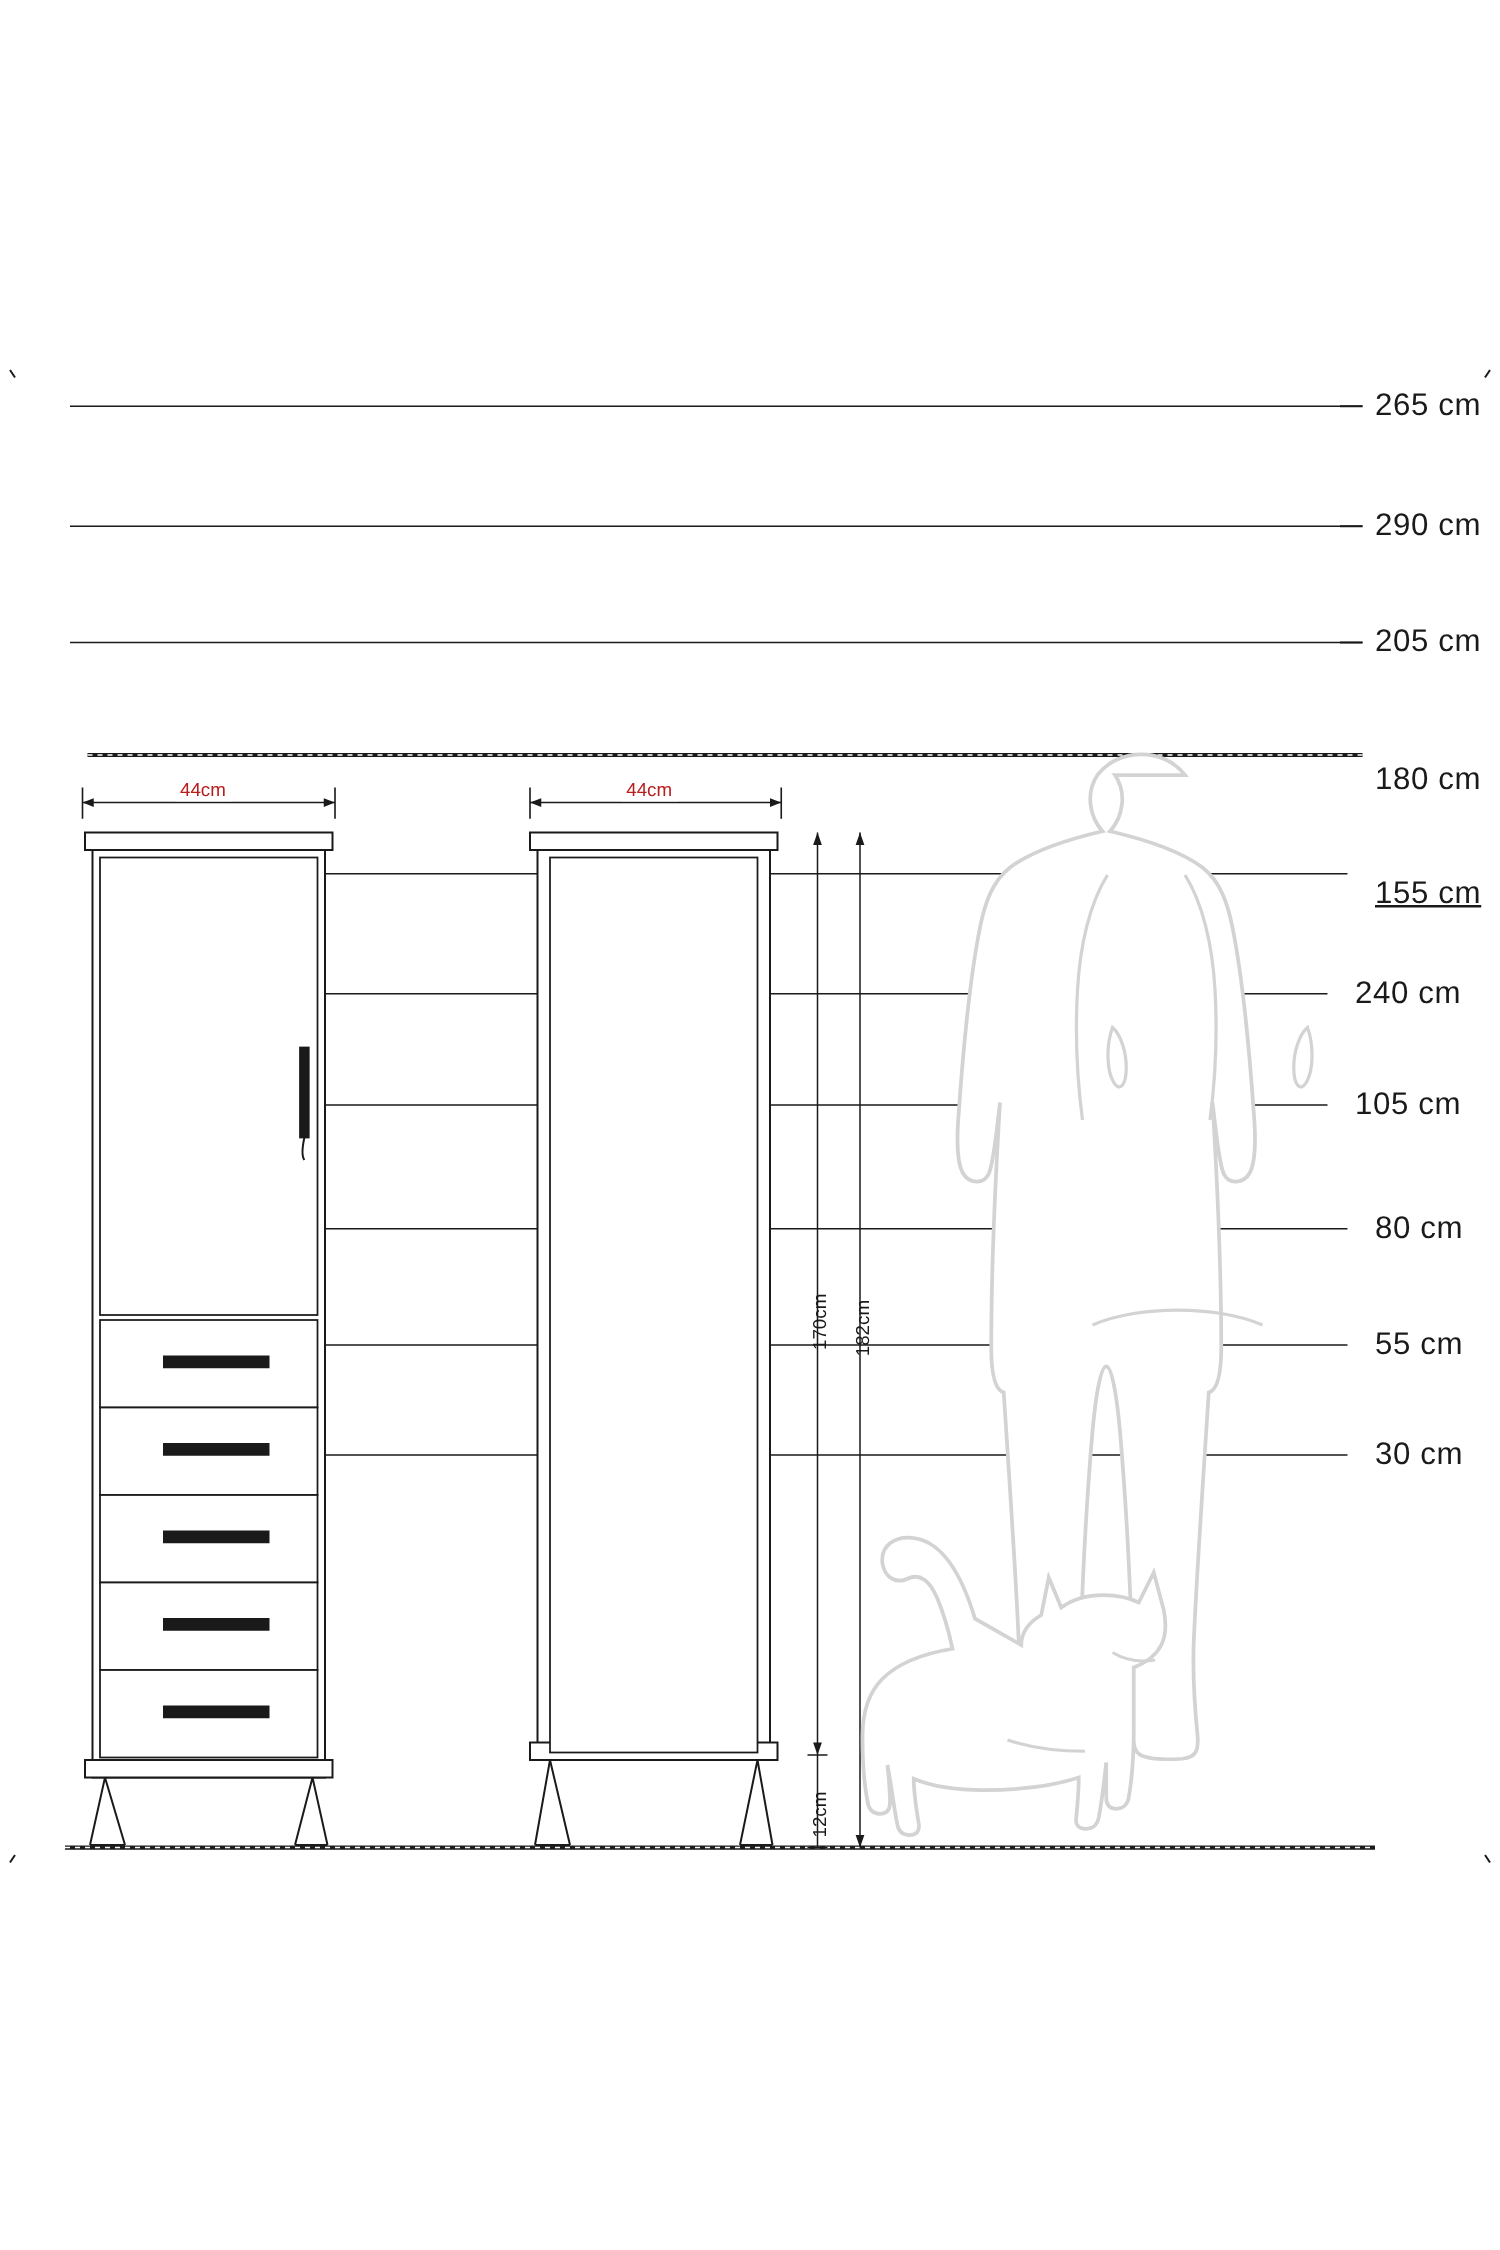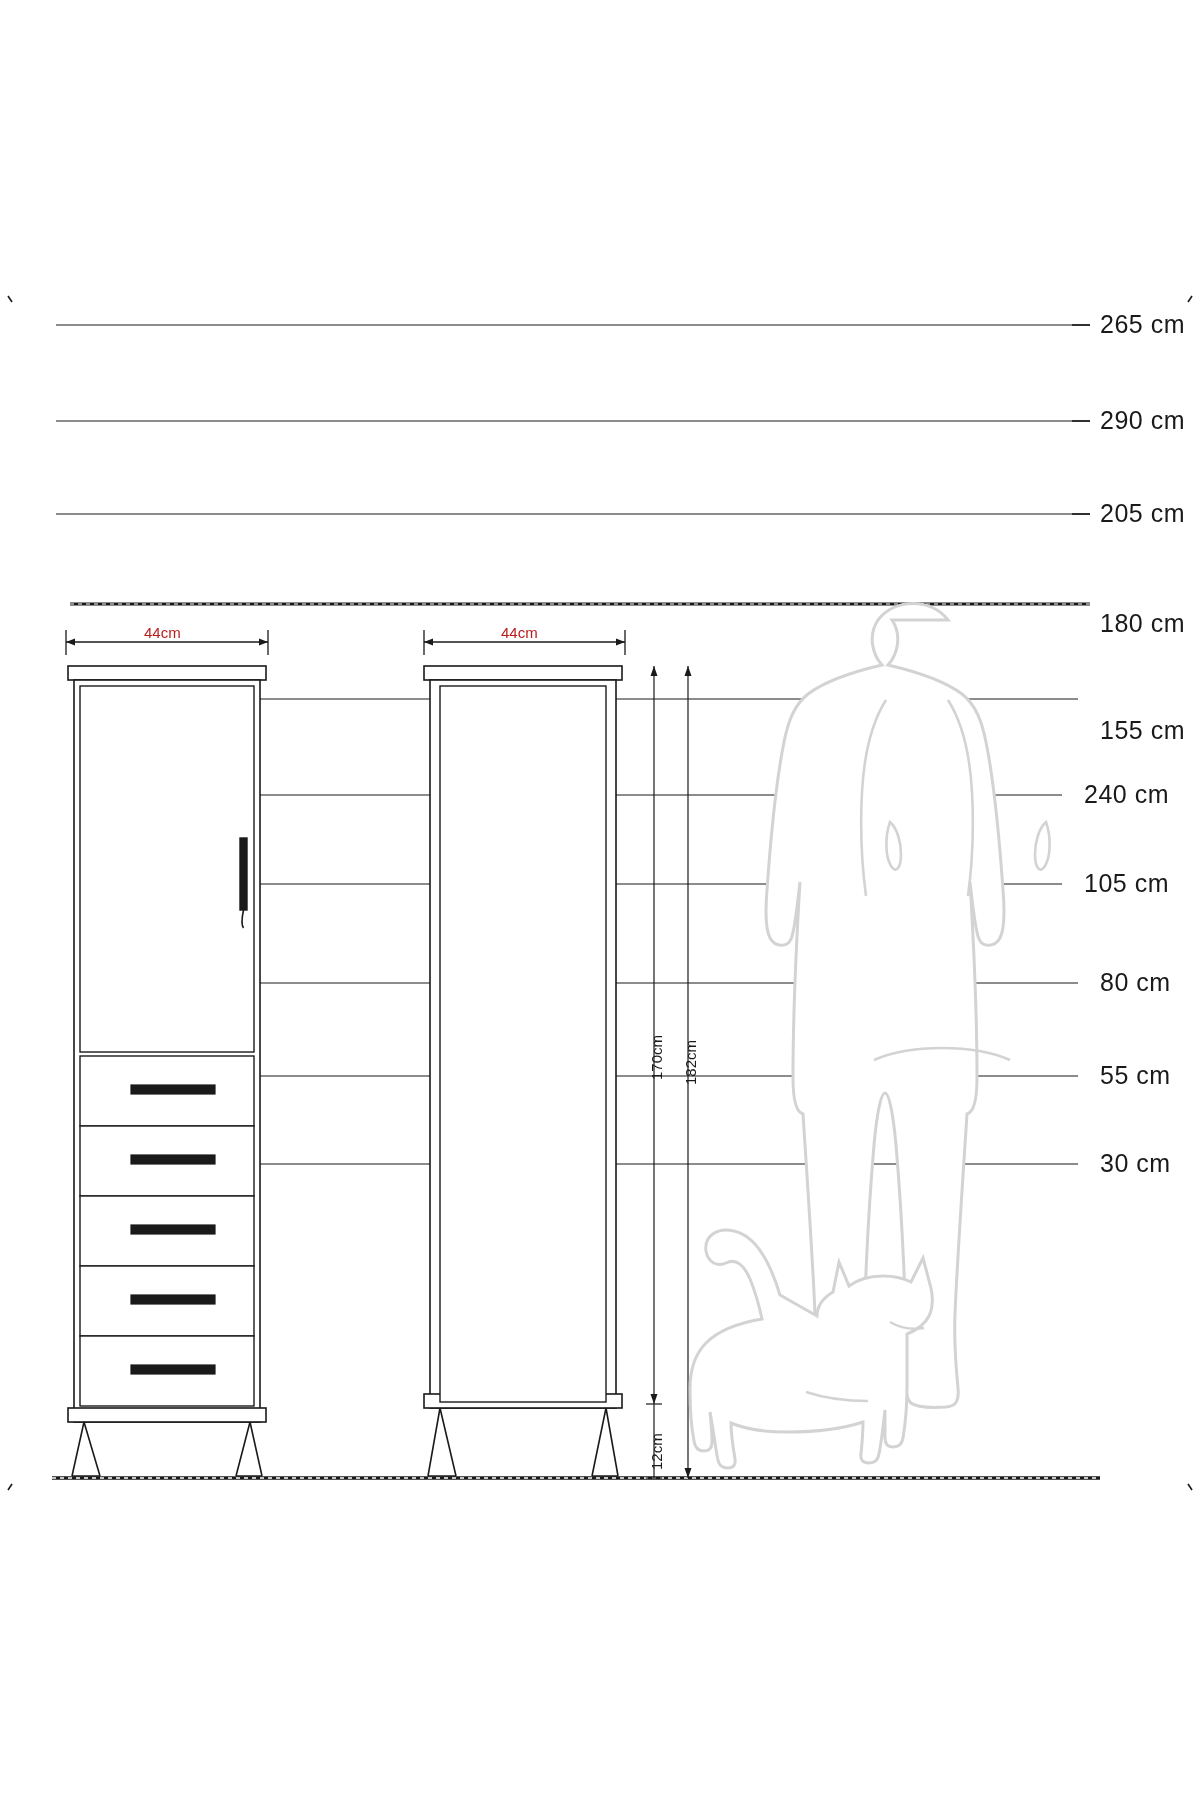--- a/index.html
+++ b/index.html
@@ -256,21 +256,21 @@
         <path d="M806,1392 c18,6 40,9 62,9"></path>
       </g>
     </g>
 
   </svg>
 
   <div class="scale-label" style="left:1100px; top:310px;">265 cm</div>
   <div class="scale-label" style="left:1100px; top:406px;">290 cm</div>
   <div class="scale-label" style="left:1100px; top:499px;">205 cm</div>
   <div class="scale-label" style="left:1100px; top:589px;margin-top:20px;">180 cm</div>
-  <div class="scale-label" style="left:1100px; top:716px;">155 cm</div>
+  <div class="scale-label" style="left:1100px; top:700px;text-decoration:underline;">155 cm</div>
   <div class="scale-label" style="left:1084px; top:780px;">240 cm</div>
   <div class="scale-label" style="left:1084px; top:869px;">105 cm</div>
   <div class="scale-label" style="left:1100px; top:968px;">80 cm</div>
   <div class="scale-label" style="left:1100px; top:1061px;">55 cm</div>
   <div class="scale-label" style="left:1100px; top:1149px;">30 cm</div>
 
   <div class="dim-label" style="left:140px; top:624px; background:#ffffff; padding:0 4px;">44cm</div>
   <div class="dim-label" style="left:497px; top:624px; background:#ffffff; padding:0 4px;">44cm</div>
 
   <div class="dim-label-vert" style="left:648px; top:1080px;">170cm</div>

